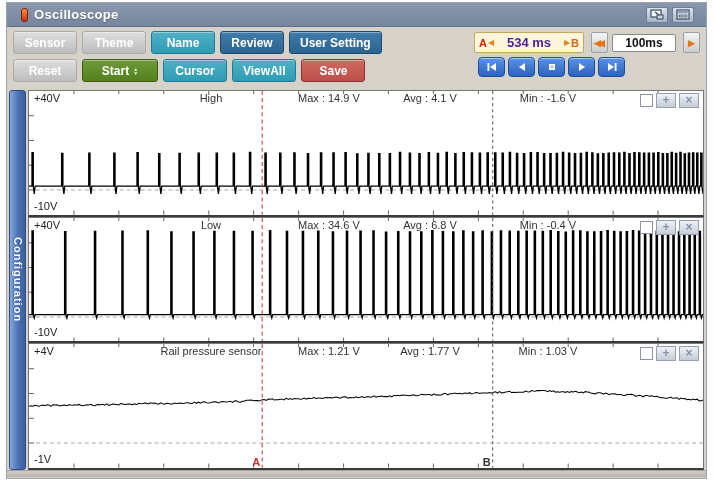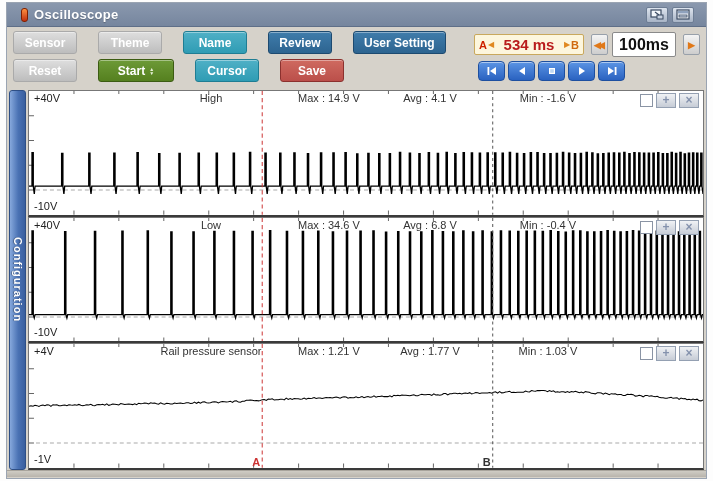--- a/index.html
+++ b/index.html
@@ -15,46 +15,46 @@
               background:linear-gradient(#ff9040,#c03010); border:1px solid #802000; margin:0 6px 0 2px; }
   .win-title { color:#ffffff; font-size:13px; font-weight:bold; letter-spacing:.3px; flex:1;
                text-shadow:0 1px 1px rgba(0,0,0,.25); }
   .win-btn { width:22px; height:16px; margin-left:4px; border:1px solid #6d7d94; border-radius:2px;
              background:linear-gradient(#dde4ee,#a8b4c6); display:flex; align-items:center; justify-content:center; cursor:pointer; }
   .win-btn svg { display:block; }
 
   
   .toolbar { height:62px; background:#d6d2ca; display:flex; padding:4px 6px 2px 6px; }
   .tb-left { display:flex; flex-direction:column; gap:5px; }
-  .tb-row { display:flex; gap:21px; }
+  .tb-row { display:flex; gap:5px; }
   .tbtn { height:23px; min-width:64px; padding:0 10px; border-radius:3px; border:1px solid #9a9a9a;
           color:#ffffff; font-size:12px; font-weight:bold; display:flex; align-items:center; justify-content:center;
           gap:4px; cursor:pointer; box-shadow:inset 0 1px 0 rgba(255,255,255,.4); }
   .tbtn.gray  { background:linear-gradient(#dedede,#bdbdbd); border-color:#aaaaaa; }
   .tbtn.teal  { background:linear-gradient(#4fb0c6,var(--teal)); border-color:#1f7d93; }
   .tbtn.navy  { background:linear-gradient(#3f7cab,var(--navy)); border-color:#1d4a70; }
   .tbtn.green { background:linear-gradient(#6d9a37,var(--green)); border-color:#3c5c12; min-width:76px; }
   .tbtn.red   { background:linear-gradient(#cf6a60,var(--red)); border-color:#8c312e; }
   .spin { display:flex; flex-direction:column; line-height:4px; }
   .spin i { font-style:normal; font-size:5px; color:#eaf2dc; }
 
   .tb-right { margin-left:auto; display:flex; flex-direction:column; align-items:flex-start; padding-top:1px; }
   .time-row { display:flex; align-items:center; }
   .ab-box { width:110px; height:21px; background:#fdf6dd; border:1px solid #c9a85c; border-radius:2px;
             display:flex; align-items:center; padding:0 4px; cursor:pointer; }
   .ab-a { color:#cc2200; font-size:11px; font-weight:bold; }
   .ab-b { color:#d06a10; font-size:11px; font-weight:bold; }
   .ab-arrow { color:#e08820; font-size:8px; padding:0 1px; }
-  .ab-val { flex:1; text-align:center; font-size:15px; font-weight:bold; color:#b91c1c; }
+  .ab-val { flex:1; text-align:center; font-size:13px; font-weight:bold; color:#4c1d95; }
   .speed-btn { width:17px; height:21px; margin-left:7px; border:1px solid #98a0aa; border-radius:2px;
                background:linear-gradient(#f4f4f4,#cdcdcd); color:#e07818; font-size:9px; font-weight:bold;
                display:flex; align-items:center; justify-content:center; cursor:pointer; }
   .speed-btn.dbl { letter-spacing:-3px; padding-right:3px; }
-  .tb-box { width:64px; height:25px; margin-left:4px; background:#ffffff; border:1px solid #8a8a8a; border-radius:2px;
-            font-size:16px; font-weight:bold; color:#111111; display:flex; align-items:center; justify-content:center; cursor:pointer; }
+  .tb-box { width:64px; height:18px; margin-left:4px; background:#ffffff; border:1px solid #8a8a8a; border-radius:2px;
+            font-size:12px; font-weight:bold; color:#111111; display:flex; align-items:center; justify-content:center; cursor:pointer; }
   .play-row { display:flex; gap:3px; margin-top:4px; margin-left:4px; }
   .play-btn { width:27px; height:20px; border-radius:4px; border:1px solid #1d4fa0;
               background:linear-gradient(#5b94e4,var(--playblue)); display:flex; align-items:center; justify-content:center;
               cursor:pointer; box-shadow:inset 0 1px 0 rgba(255,255,255,.5); }
 
   
   .content { display:flex; height:381px; background:#d6d2ca; padding:1px 2px 0 2px; gap:2px; }
   .sidebar { width:17px; border-radius:3px; background:linear-gradient(90deg,#86a8dc,#4a72b4 55%,#3a5f9e);
              border:1px solid #2e4f86; display:flex; align-items:center; justify-content:center; cursor:pointer; }
   .sidebar span { writing-mode:vertical-rl; color:#ffffff; font-size:11px; font-weight:bold; letter-spacing:1px;
@@ -128,20 +128,23 @@
             </button>
             <button class="tbtn green">
               <span>Start</span>
               <span class="spin">
                 <i>▲</i>
                 <i>▼</i>
               </span>
             </button>
             <button class="tbtn teal">
               <span>Cursor</span>
+            </button>
+            <button class="tbtn teal">
+              <span>ViewAll</span>
             </button>
             <button class="tbtn red">
               <span>Save</span>
             </button>
           </div>
         </div>
       <div class="tb-right">
         <div class="time-row">
           <div class="ab-box">
             <span class="ab-a">A</span>

